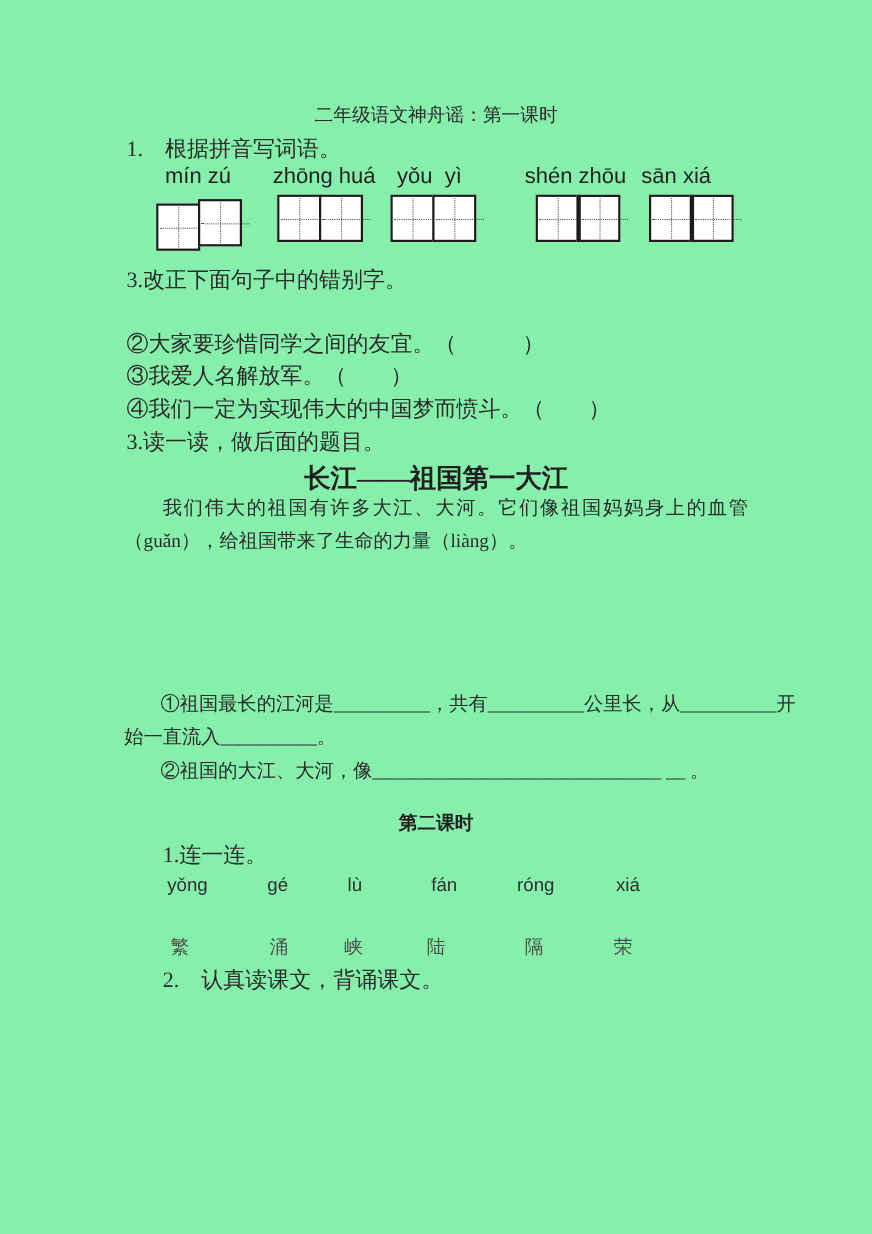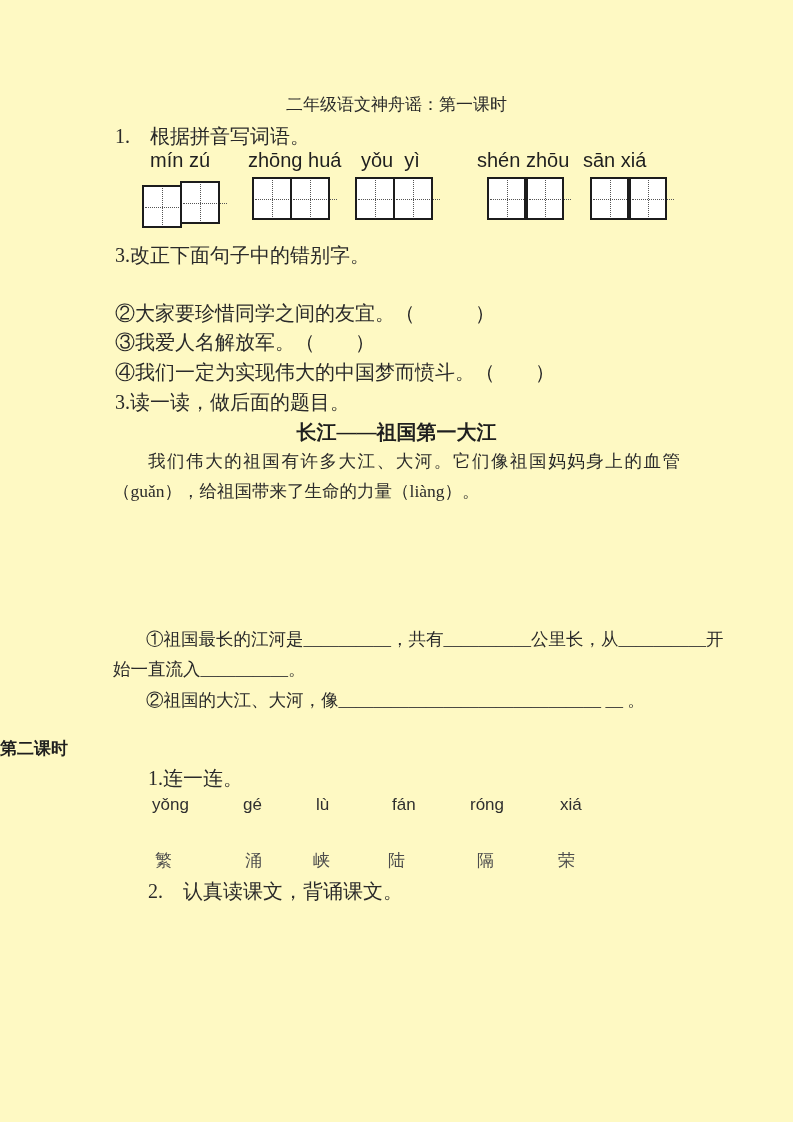--- a/index.html
+++ b/index.html
@@ -1,17 +1,17 @@
 <!DOCTYPE html>
 <html><head>
 <meta charset="utf-8">
 <style>
   html,body { margin:0; padding:0; background:#ffffff; }
   .page {
-    position:relative; width:793px; height:1122px; background:#fef9c3;
+    position:relative; width:793px; height:1122px; background:#86efac;
     font-family:"Liberation Serif","DejaVu Serif",serif;
     color:#2a2a2a; overflow:hidden;
   }
   .abs { position:absolute; }
   .t17 { font-size:20px; line-height:20px; white-space:pre-wrap; }
 
   .doc-title { top:93px; left:0; width:100%; text-align:center; font-size:17px; }
 
   .q1-label  { top:126px; left:115px; }
 
@@ -57,32 +57,32 @@
 
   
   .q2-label { top:245px; left:115px; }
   .err1 { top:273px; left:115px; }
   .err2 { top:303px; left:115px;text-align:right; }
   .err3 { top:332px; left:115px; }
   .err4 { top:362px; left:115px; }
   .q3-label { top:392px; left:115px; }
 
   .passage-title { top:419px; left:0; width:100%; text-align:center;
-                   font-size:20px; font-weight:bold; color:#1f1f1f; }
+                   font-size:24px; font-weight:bold; color:#1f1f1f; }
   .para { left:113px; width:567px; font-size:17.5px; line-height:30px;
           text-align:justify; text-indent:35px; white-space:normal; }
   .para1 { top:446px; }
   .para2 { top:508px; }
   .fill1a { top:629px; left:146px; }
   .fill1b { top:659px; left:113px; }
   .fill2  { top:690px; left:146px; }
   .fill { font-size:17.5px; }
 
   
-  .l2-title { top:737px; left:0; width:100%; text-align:left;
+  .l2-title { top:737px; left:0; width:100%; text-align:center;
               font-size:17px; font-weight:bold; color:#1f1f1f; }
   .l2-q1 { top:768px; left:148px; }
   .match-row { left:113px; width:567px; height:24px; }
   .match-pinyin { top:795px; }
   .match-hanzi  { top:849px; }
   .match-row span { position:absolute; top:0; }
   .match-pinyin span {
     font-family:"Liberation Sans","DejaVu Sans",sans-serif; font-size:17px; color:#2f2f2f;
   }
   .match-hanzi span { font-size:17px; color:#4d4d4d; }

